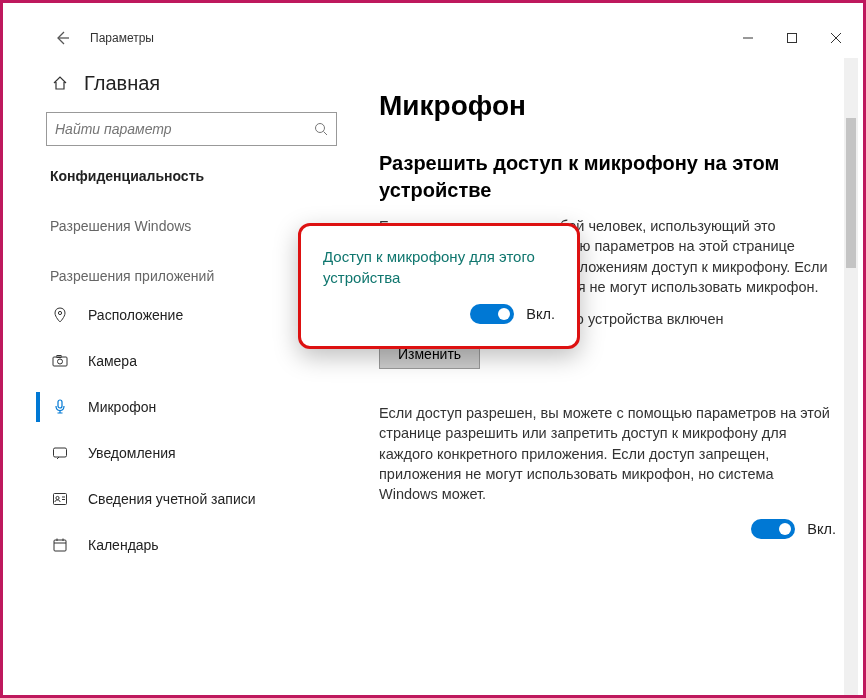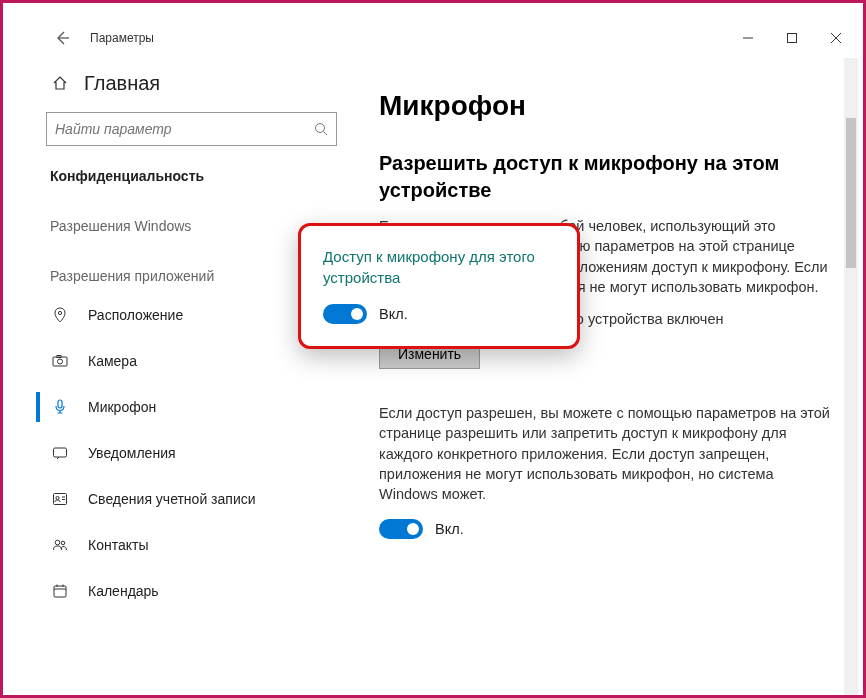--- a/index.html
+++ b/index.html
@@ -37,21 +37,21 @@
   .content { flex: 1; padding: 32px 22px 0 28px; overflow-y: hidden; position: relative; }
   .scroll-track { position: absolute; right: 0; top: 0; bottom: 0; width: 14px; background: #f0f0f0; }
   .scroll-thumb { position: absolute; right: 2px; top: 60px; width: 10px; height: 150px; background: #c4c4c4; border-radius: 0; }
 
   h1.page-title { font-size: 28px; font-weight: 600; color: #000; margin-bottom: 28px; }
   h2.subhead { font-size: 20px; font-weight: 600; color: #000; margin-bottom: 12px; line-height: 1.35; }
   p.body-text { font-size: 14.5px; color: #333; line-height: 1.4; margin-bottom: 14px; }
   p.status-line { font-size: 14.5px; color: #333; margin-bottom: 12px; }
   .btn { display: inline-block; background: #ccc; border: 1px solid #999; padding: 6px 18px; font-size: 14px; cursor: pointer; color: #000; }
 
-  .toggle-row { display: flex; align-items: center; margin-top: 10px; margin-bottom: 24px; }
+  .toggle-row { display: flex; align-items: center; margin-top: 10px; margin-bottom: 24px; justify-content: flex-end; }
   .toggle { width: 44px; height: 20px; border-radius: 10px; background: #0078d4; position: relative; cursor: pointer; margin-right: 12px; }
   .toggle .knob { position: absolute; width: 12px; height: 12px; background: #fff; border-radius: 50%; top: 4px; right: 4px; }
   .toggle-label { font-size: 14.5px; color: #222; }
 
   .section { margin-bottom: 22px; }
 
   
   .popover { position: absolute; top: 220px; left: 295px; width: 282px; background: #fff; border: 3px solid #d11; border-radius: 12px; padding: 20px 22px 22px 22px; box-shadow: 0 8px 24px rgba(0,0,0,.25); z-index: 10; }
   .popover .p-title { font-size: 15px; color: #0f766e; line-height: 1.4; margin-bottom: 16px; }
   .popover .toggle-row { margin-bottom: 0; }
@@ -164,30 +164,20 @@
           <span class="icon">
             <svg width="16" height="16" viewBox="0 0 16 16">
                 <rect x="1.5" y="2.5" width="13" height="11" rx="1" stroke="#333" stroke-width="1" fill="none"></rect>
                 <circle cx="5.5" cy="7" r="1.6" stroke="#333" stroke-width="1" fill="none"></circle>
                 <path d="M3 11 C3 9.5 4 9 5.5 9 C7 9 8 9.5 8 11 M10 6 H13 M10 8.5 H13" stroke="#333" stroke-width="1" fill="none"></path>
               </svg>
           </span>
           <span class="label">Сведения учетной записи</span>
         </div>
 
-        <div class="nav-item">
-          <span class="icon">
-            <svg width="16" height="16" viewBox="0 0 16 16">
-                <circle cx="5.5" cy="5.5" r="2.3" stroke="#333" stroke-width="1" fill="none"></circle>
-                <circle cx="11" cy="6" r="1.8" stroke="#333" stroke-width="1" fill="none"></circle>
-                <path d="M1.5 13 C1.5 10 3 9 5.5 9 C8 9 9.5 10 9.5 13 M9.5 13 C9.5 10.5 10 9.5 11 9.5 C13 9.5 14.5 10.5 14.5 13" stroke="#333" stroke-width="1" fill="none"></path>
-              </svg>
-          </span>
-          <span class="label">Контакты</span>
-        </div>
 
         <div class="nav-item">
           <span class="icon">
             <svg width="16" height="16" viewBox="0 0 16 16">
                 <rect x="2" y="3" width="12" height="11" rx="1" stroke="#333" stroke-width="1" fill="none"></rect>
                 <path d="M2 6 H14 M5 1.5 V4 M11 1.5 V4" stroke="#333" stroke-width="1"></path>
               </svg>
           </span>
           <span class="label">Календарь</span>
         </div>

